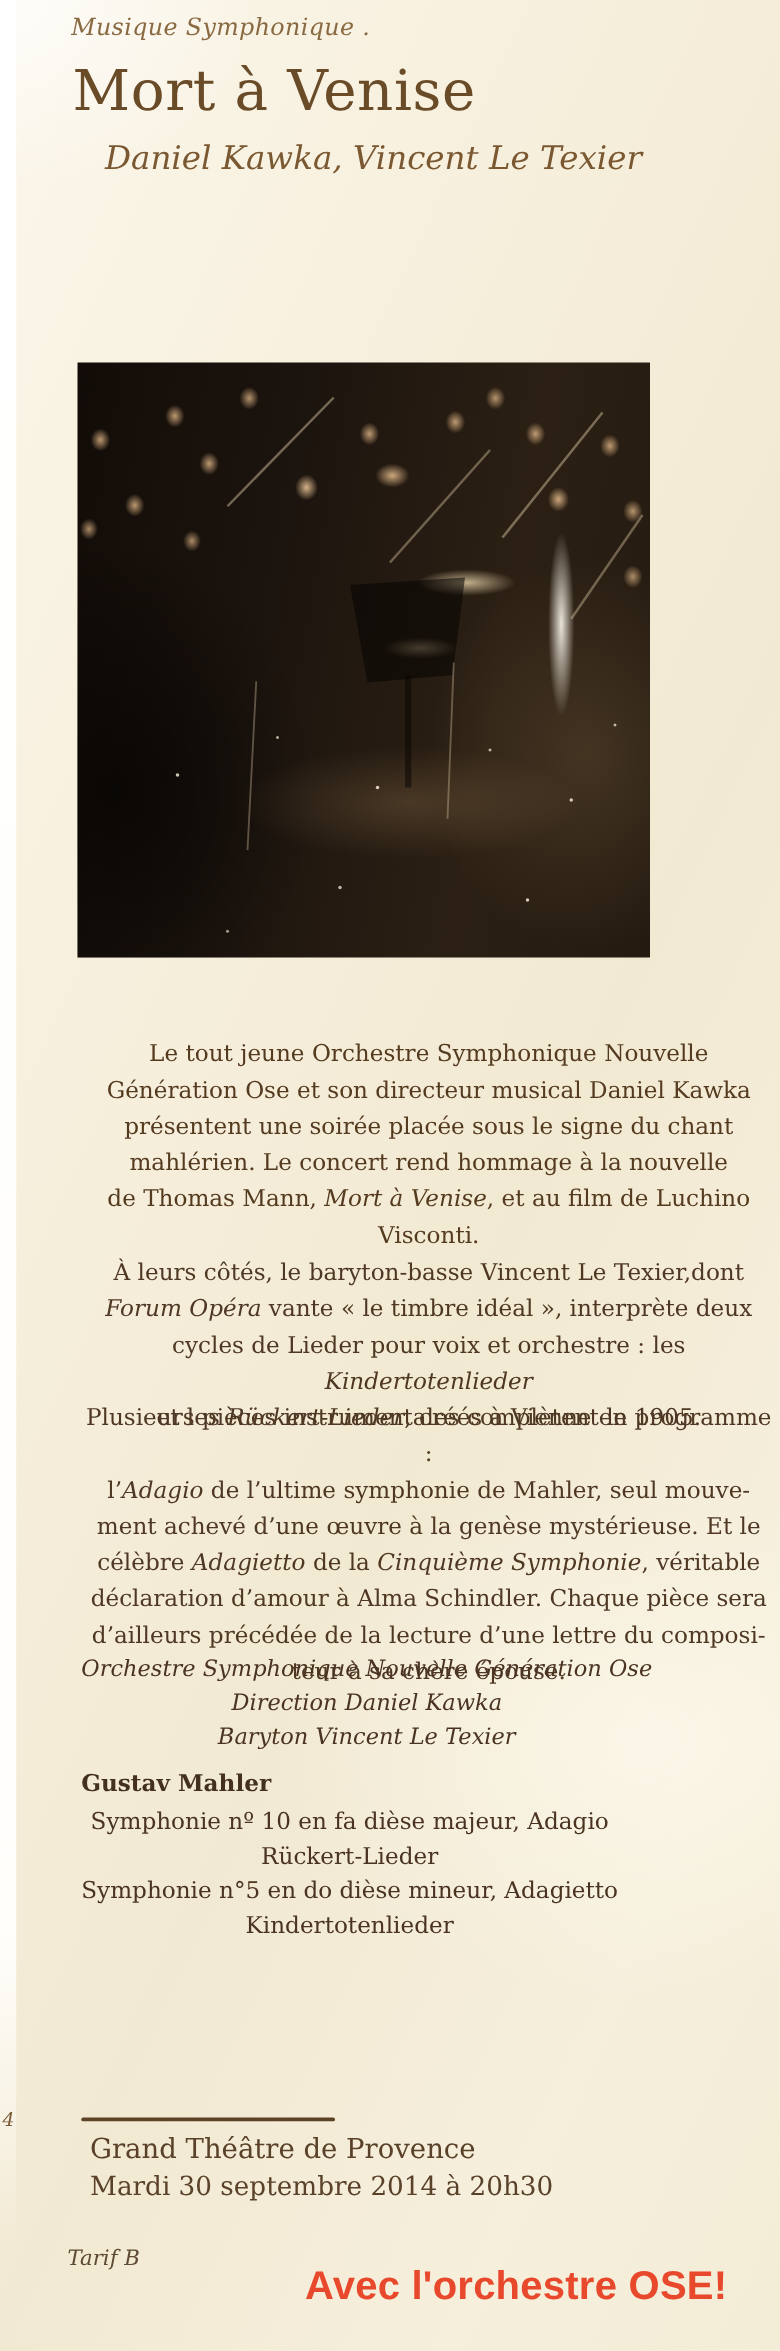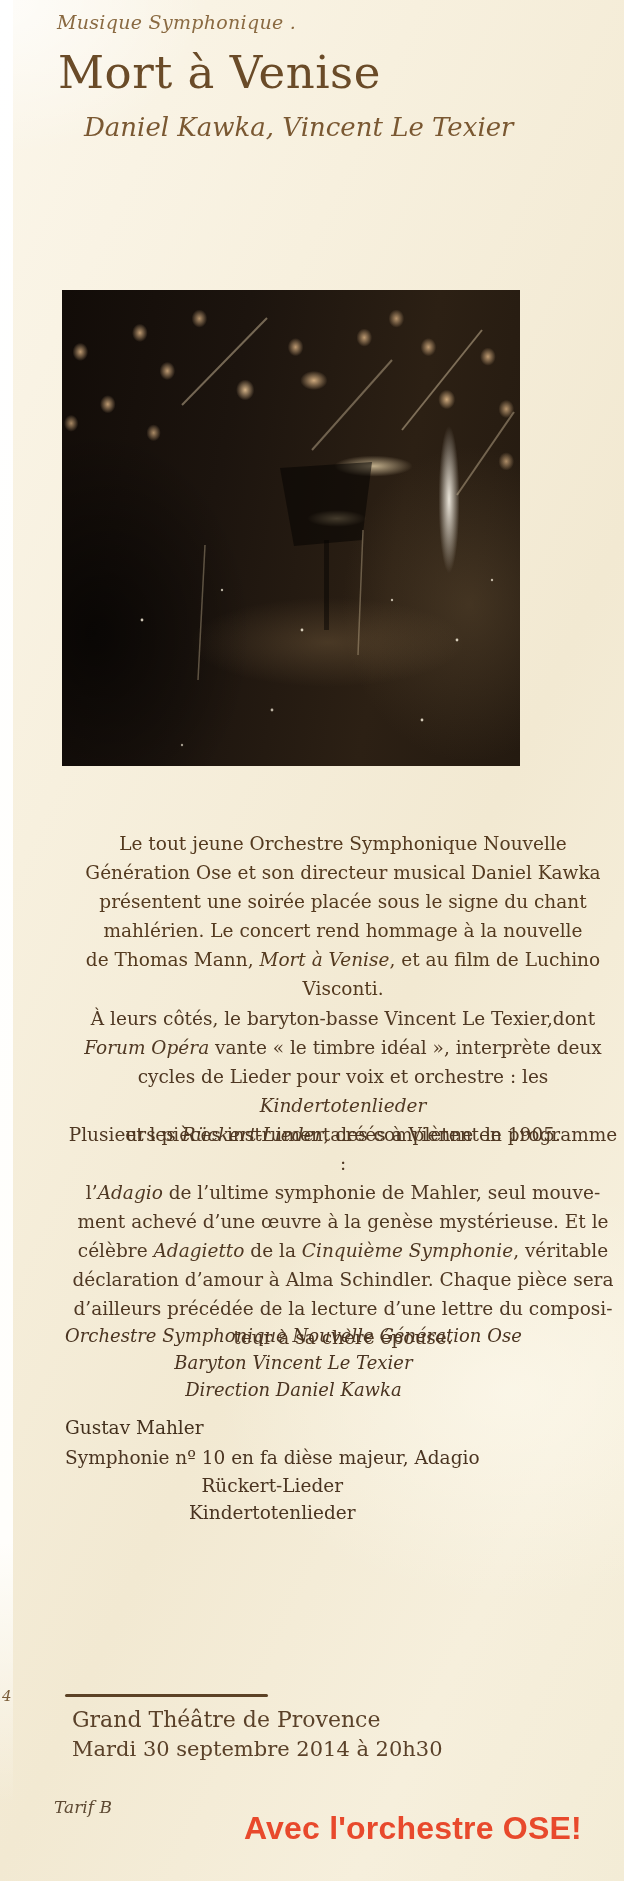--- a/index.html
+++ b/index.html
@@ -62,21 +62,21 @@
       linear-gradient(100deg, #120c08 0%, #1c140e 35%, #2c2014 70%, #241a10 100%);
   }
   .photo svg { position:absolute; left:0; top:0; }
 
   .para { left:65px; width:556px; font-size:18.5px; line-height:29px; color:#4f3823; white-space:pre-line; }
   .para.lead { top:810px; font-weight:normal; color:#543a1f; }
   .p2 { top:985px; }
   .p3 { top:1101px; }
 
   .credits { left:65px; top:1322px; font-size:18px; line-height:27px; color:#4a3421; }
-  .composer { left:65px; top:1417px; font-size:18.5px; font-weight:normal; color:#43301d; }
+  .composer { left:65px; top:1417px; font-size:18.5px; font-weight:bold; color:#43301d; }
   .works { left:65px; top:1444px; font-size:18.5px; line-height:27.5px; color:#4a3421; }
 
   .rule { left:65px; top:1694px; width:203px; height:3px; background:#5c4226; border-radius:2px; }
   .venue { left:72px; top:1707px; font-size:22px; color:#5a4129; }
   .date  { left:72px; top:1737px; font-size:21px; color:#5a4129; }
   .tarif { left:54px; top:1797px; font-size:17px; font-style:italic; color:#5e4a33; }
   .note  { left:244px; top:1810px; font-family:"Liberation Sans", sans-serif; font-weight:700;
            font-size:32px; color:#e8492c; letter-spacing:0.2px; }
   .pagenum { left:2px; top:1687px; font-size:15px; font-style:italic; color:#7a5c38; }
 </style>
@@ -125,28 +125,29 @@
   <p class="abs para p3"><span>Plusieurs pièces instrumentales complètent le programme :
 l’</span><span class="it">Adagio</span><span> de l’ultime symphonie de Mahler, seul mouve-
 ment achevé d’une œuvre à la genèse mystérieuse. Et le
 célèbre </span><span class="it">Adagietto</span><span> de la </span><span class="it">Cinquième Symphonie</span><span>, véritable
 déclaration d’amour à Alma Schindler. Chaque pièce sera
 d’ailleurs précédée de la lecture d’une lettre du composi-
 teur à sa chère épouse.</span></p>
 
   <div class="abs credits">
     <div><span class="it bd">Orchestre Symphonique Nouvelle Génération Ose</span></div>
+    <div><span class="it">Direction </span><span class="it bd">Daniel Kawka</span></div>
     <div><span class="it">Baryton </span><span class="it bd">Vincent Le Texier</span></div>
-    <div><span class="it">Direction </span><span class="it bd">Daniel Kawka</span></div>
   </div>
 
   <div class="abs composer">Gustav Mahler</div>
   <div class="abs works">
       <div>Symphonie nº 10 en fa dièse majeur, Adagio</div>
       <div>Rückert-Lieder</div>
+      <div>Symphonie n°5 en do dièse mineur, Adagietto</div>
       <div>Kindertotenlieder</div>
     </div>
 
   <div class="abs pagenum">4</div>
   <div class="abs rule"></div>
   <div class="abs venue">Grand Théâtre de Provence</div>
   <div class="abs date">Mardi 30 septembre 2014 à 20h30</div>
   <div class="abs tarif">Tarif B</div>
   <div class="abs note">Avec l'orchestre OSE!</div>
 </div>

